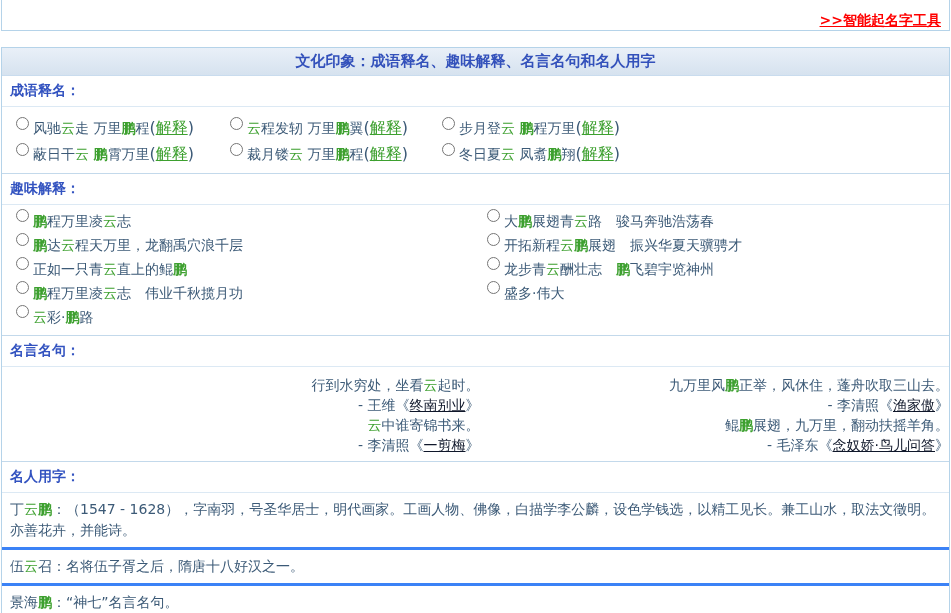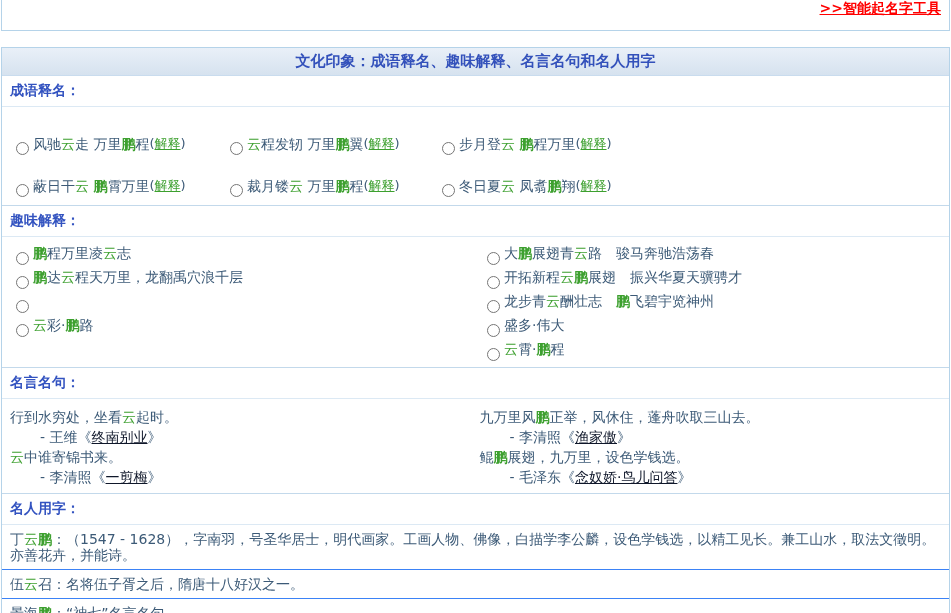--- a/index.html
+++ b/index.html
@@ -12,21 +12,21 @@
   }
   a { cursor: pointer; }
 
   
   .topbox {
     margin: 0 1px;
     height: 31px;
     border: 1px solid #b5d3e9;
     border-top: none;
     display: flex;
-    align-items: flex-start;
+    align-items: flex-end;
     justify-content: flex-end;
     padding-right: 8px;
   }
   .toplink {
     color: #ff0000;
     font-weight: bold;
     text-decoration: underline;
     font-size: 14px;
   }
 
@@ -61,45 +61,45 @@
     border-bottom: 1px solid #dce9f4;
   }
 
   
   .idiom-grid {
     display: grid;
     grid-template-columns: 214px 212px 1fr;
     row-gap: 4px;
     padding: 10px 0 8px 14px;
   }
-  .opt { display: flex; align-items: flex-end; white-space: nowrap; line-height: 22px; }
+  .opt { display: flex; align-items: flex-start; white-space: nowrap; line-height: 22px; }
   .opt input { width: 13px; height: 13px; margin: 0 4px 0 0; flex: none; }
-  .small-wrap { font-size: 13px; margin-top: 16px; }
+  .small-wrap { font-size: 16px; }
   .explain { color: #3da02f; text-decoration: underline; }
 
   
   .fun-grid {
     display: grid;
     grid-template-columns: 471px 1fr;
     padding: 4px 0 6px 14px;
   }
   .fun-col .opt { line-height: 24px; height: 24px; }
 
   
-  .quotes { display: flex; padding: 8px 0 6px 8px; }
+  .quotes { display: flex; padding: 8px 0 6px 8px; text-align: right; }
   .qcol { width: 477px; }
   .qline { line-height: 20px; }
   .qattr { line-height: 20px; padding-left: 30px; }
   .booklink { color: #0f172a; text-decoration: underline; }
 
   
   .celeb-entry {
     padding: 6px 8px;
-    line-height: 16px;
-    border-bottom: 1px solid #3b82f6;
+    line-height: 21px;
+    border-bottom: 3px solid #3b82f6;
   }
 
   
   .sg-n { color: #3c5a77; }
   .sg-g { color: #3da02f; }
   .sg-gb { color: #3da02f; font-weight: bold; }
   .paren { color: #3c5a77; }
 </style>
 </head>
 <body>
@@ -156,20 +156,25 @@
           <label class="opt">
             <input type="radio" name="fun" style="">
             <span class="segs"><span class="sg-gb">鹏</span><span class="sg-n">程万里凌</span><span class="sg-g">云</span><span class="sg-n">志</span></span>
           </label>
           <label class="opt">
             <input type="radio" name="fun" style="">
             <span class="segs"><span class="sg-gb">鹏</span><span class="sg-n">达</span><span class="sg-g">云</span><span class="sg-n">程天万里，龙翻禹穴浪千层</span></span>
           </label>
           <label class="opt">
             <input type="radio" name="fun" style="">
+            <span class="segs"><span class="sg-n">正如一只青</span><span class="sg-g">云</span><span class="sg-n">直上的鲲</span><span class="sg-gb">鹏</span></span>
+          </label>
+          <label class="opt">
+            <input type="radio" name="fun" style="">
+            <span class="segs"><span class="sg-gb">鹏</span><span class="sg-n">程万里凌</span><span class="sg-g">云</span><span class="sg-n">志　伟业千秋揽月功</span></span>
           </label>
           <label class="opt">
             <input type="radio" name="fun" style="">
             <span class="segs"><span class="sg-g">云</span><span class="sg-n">彩·</span><span class="sg-gb">鹏</span><span class="sg-n">路</span></span>
           </label>
         </div>
       <div class="fun-col" id="fun-right">
           <label class="opt">
             <input type="radio" name="fun" style="">
             <span class="segs"><span class="sg-n">大</span><span class="sg-gb">鹏</span><span class="sg-n">展翅青</span><span class="sg-g">云</span><span class="sg-n">路　骏马奔驰浩荡春</span></span>
@@ -178,42 +183,38 @@
             <input type="radio" name="fun" style="">
             <span class="segs"><span class="sg-n">开拓新程</span><span class="sg-g">云</span><span class="sg-gb">鹏</span><span class="sg-n">展翅　振兴华夏天骥骋才</span></span>
           </label>
           <label class="opt">
             <input type="radio" name="fun" style="">
             <span class="segs"><span class="sg-n">龙步青</span><span class="sg-g">云</span><span class="sg-n">酬壮志　</span><span class="sg-gb">鹏</span><span class="sg-n">飞碧宇览神州</span></span>
           </label>
           <label class="opt">
             <input type="radio" name="fun" style="">
             <span class="segs"><span class="sg-n">盛多·伟大</span></span>
-          </label>
-          <label class="opt">
-            <input type="radio" name="fun" style="">
-            <span class="segs"><span class="sg-g">云</span><span class="sg-n">霄·</span><span class="sg-gb">鹏</span><span class="sg-n">程</span></span>
           </label>
         </div>
     </div>
   </div>
 
   <div class="section">
     <div class="section-label">名言名句：</div>
     <div class="quotes">
       <div class="qcol" id="quotes-left">
           <div class="qline"><span class="sg-n">行到水穷处，坐看</span><span class="sg-g">云</span><span class="sg-n">起时。</span></div>
           <div class="qattr"><span class="sg-n">- 王维</span><span class="sg-n">《</span><a class="booklink">终南别业</a><span class="sg-n">》</span></div>
           <div class="qline"><span class="sg-g">云</span><span class="sg-n">中谁寄锦书来。</span></div>
           <div class="qattr"><span class="sg-n">- 李清照</span><span class="sg-n">《</span><a class="booklink">一剪梅</a><span class="sg-n">》</span></div>
         </div>
       <div class="qcol" id="quotes-right">
           <div class="qline"><span class="sg-n">九万里风</span><span class="sg-gb">鹏</span><span class="sg-n">正举，风休住，蓬舟吹取三山去。</span></div>
           <div class="qattr"><span class="sg-n">- 李清照</span><span class="sg-n">《</span><a class="booklink">渔家傲</a><span class="sg-n">》</span></div>
-          <div class="qline"><span class="sg-n">鲲</span><span class="sg-gb">鹏</span><span class="sg-n">展翅，九万里，设色学钱选。</span></div>
+          <div class="qline"><span class="sg-n">鲲</span><span class="sg-gb">鹏</span><span class="sg-n">展翅，九万里，翻动扶摇羊角。</span></div>
           <div class="qattr"><span class="sg-n">- 毛泽东</span><span class="sg-n">《</span><a class="booklink">念奴娇·鸟儿问答</a><span class="sg-n">》</span></div>
         </div>
     </div>
   </div>
 
   <div class="section last">
     <div class="section-label">名人用字：</div>
     <div id="celeb-list">
         <div class="celeb-entry"><span class="sg-n">丁</span><span class="sg-g">云</span><span class="sg-gb">鹏</span><span class="sg-n">：（1547 - 1628），字南羽，号圣华居士，明代画家。工画人物、佛像，白描学李公麟，设色学钱选，以精工见长。兼工山水，取法文徵明。亦善花卉，并能诗。</span></div>
         <div class="celeb-entry"><span class="sg-n">伍</span><span class="sg-g">云</span><span class="sg-n">召：名将伍子胥之后，隋唐十八好汉之一。</span></div>

